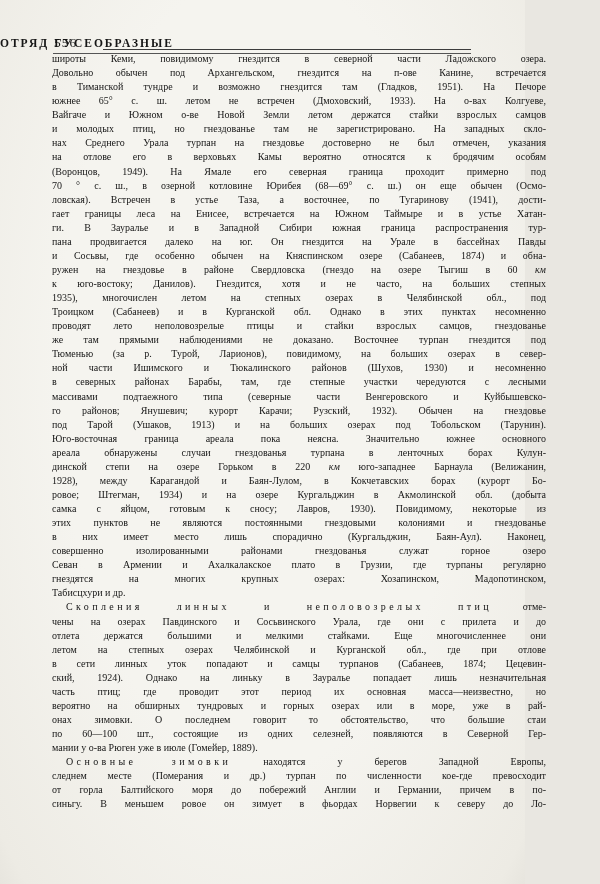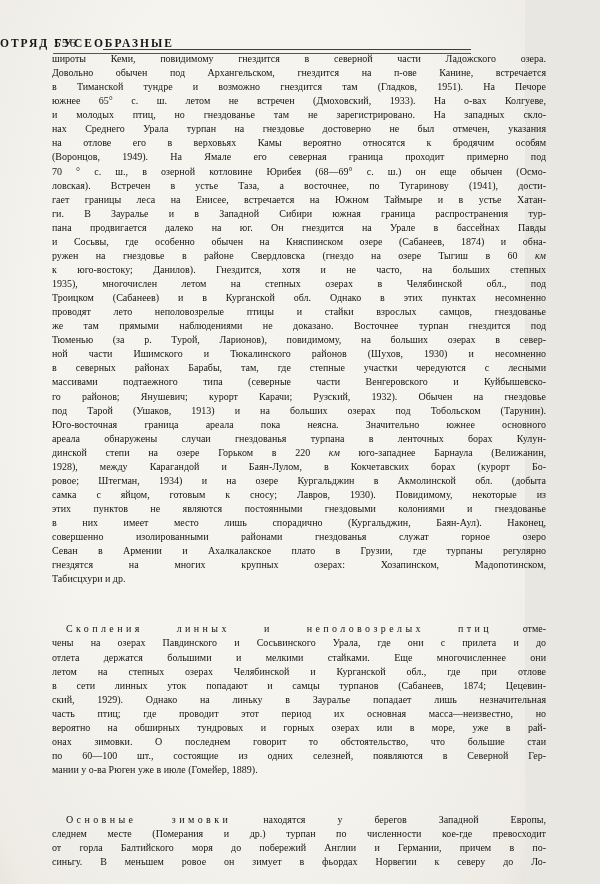--- a/index.html
+++ b/index.html
@@ -32,37 +32,38 @@
     color:#151515;
   }
   .line{
     text-align:justify;
     text-align-last:justify;
     height:14.07px;
     overflow:visible;
     white-space:normal;
   }
   .line.last{text-align-last:left;}
-  .line.indent{text-indent:14px;margin-top:36px;}
+  .line.indent{text-indent:14px;}
   .sp{letter-spacing:0.34em;}
   .it{font-style:italic;}
 </style>
 </head>
 <body>
 
 <div class="page">
   <div class="pagenum">556</div>
   <div class="runtitle">ОТРЯД ГУСЕОБРАЗНЫЕ</div>
   <div class="rule-top"></div>
   <div class="rule-bottom"></div>
   <div class="bodytext">
       <div class="line"><span>широты Кеми, повидимому гнездится в северной части Ладожского озера.</span></div>
       <div class="line"><span>Довольно обычен под Архангельском, гнездится на п-ове Канине, встречается</span></div>
       <div class="line"><span>в Тиманской тундре и возможно гнездится там (Гладков, 1951). На Печоре</span></div>
       <div class="line"><span>южнее 65° с. ш.  летом не встречен (Дмоховский, 1933). На о-вах Колгуеве,</span></div>
+      <div class="line"><span>Вайгаче и Южном о-ве Новой Земли летом держатся стайки взрослых самцов</span></div>
       <div class="line"><span>и молодых птиц, но гнездованье там не зарегистрировано. На западных скло-</span></div>
       <div class="line"><span>нах Среднего Урала турпан на гнездовье достоверно не был отмечен, указания</span></div>
       <div class="line"><span>на отлове его в верховьях Камы вероятно относятся к бродячим особям</span></div>
       <div class="line"><span>(Воронцов, 1949). На Ямале его северная граница проходит примерно под</span></div>
       <div class="line"><span>70 ° с. ш., в озерной котловине Юрибея (68—69° с. ш.) он еще обычен (Осмо-</span></div>
       <div class="line"><span>ловская). Встречен в устье Таза, а восточнее, по Тугаринову (1941), дости-</span></div>
       <div class="line"><span>гает границы леса на Енисее, встречается на Южном Таймыре и в устье Хатан-</span></div>
       <div class="line"><span>ги. В Зауралье и в Западной Сибири южная граница распространения тур-</span></div>
       <div class="line"><span>пана продвигается далеко на юг. Он гнездится на Урале в бассейнах Павды</span></div>
       <div class="line"><span>и Сосьвы, где особенно обычен на Княспинском озере (Сабанеев, 1874) и обна-</span></div>
@@ -88,21 +89,21 @@
       <div class="line"><span>в них имеет место лишь спорадично (Кургальджин, Баян-Аул).  Наконец,</span></div>
       <div class="line"><span>совершенно изолированными районами гнездованья служат горное озеро</span></div>
       <div class="line"><span>Севан в Армении и Ахалкалакское плато в Грузии, где турпаны регулярно</span></div>
       <div class="line"><span>гнездятся на многих крупных озерах: Хозапинском, Мадопотинском,</span></div>
       <div class="line last"><span>Табисцхури и др.</span></div>
       <div class="line indent"><span class="sp">Скопления линных и неполовозрелых птиц</span><span> отме-</span></div>
       <div class="line"><span>чены на озерах Павдинского и Сосьвинского Урала,  где они с  прилета и до</span></div>
       <div class="line"><span>отлета держатся большими и мелкими стайками. Еще многочисленнее они</span></div>
       <div class="line"><span>летом на степных озерах Челябинской и Курганской обл., где при отлове</span></div>
       <div class="line"><span>в сети линных уток попадают и самцы турпанов (Сабанеев, 1874; Цецевин-</span></div>
-      <div class="line"><span>ский, 1929). Однако на линьку в Зауралье попадает лишь незначительная</span></div>
+      <div class="line"><span>ский, 1924). Однако на линьку в Зауралье попадает лишь незначительная</span></div>
       <div class="line"><span>часть  птиц;  где проводит этот период их основная масса—неизвестно,  но</span></div>
       <div class="line"><span>вероятно на обширных тундровых и горных озерах или в море, уже в рай-</span></div>
       <div class="line"><span>онах зимовки.  О последнем говорит то обстоятельство,  что большие  стаи</span></div>
       <div class="line"><span>по 60—100 шт., состоящие из одних селезней, появляются в Северной  Гер-</span></div>
       <div class="line last"><span>мании у о-ва Рюген уже в июле (Гомейер,  1889).</span></div>
       <div class="line indent"><span class="sp">Основные зимовки</span><span>  находятся у берегов Западной Европы,</span></div>
       <div class="line"><span>следнем месте (Померания и др.) турпан по численности кое-где превосходит</span></div>
       <div class="line"><span>от горла Балтийского моря до побережий Англии и Германии, причем в по-</span></div>
       <div class="line"><span>синьгу.  В меньшем ровое он зимует в фьордах Норвегии к северу  до Ло-</span></div>
     </div>

